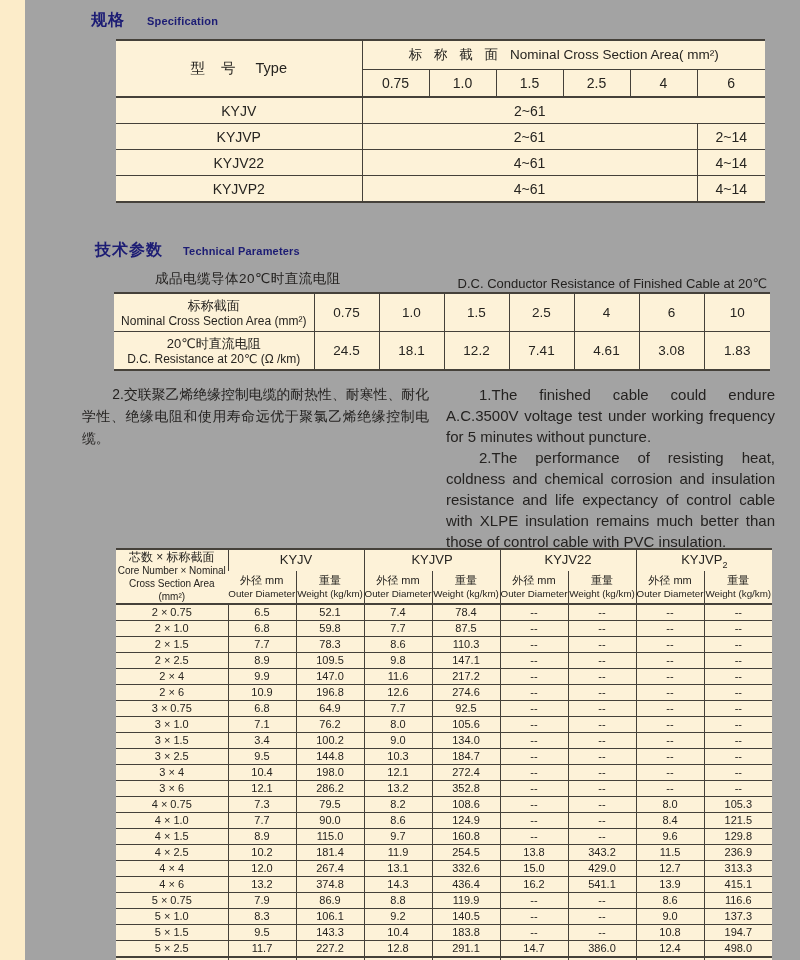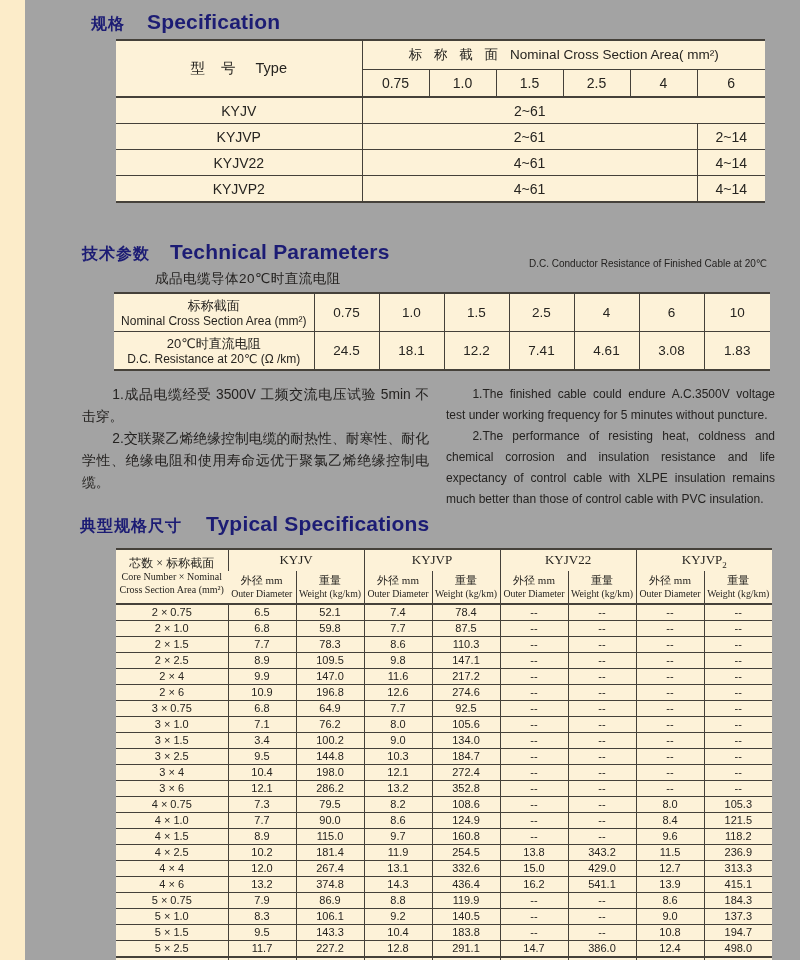--- a/index.html
+++ b/index.html
@@ -5,23 +5,23 @@
   html,body{margin:0;padding:0;background:#fcecc9;}
   #page{
     position:relative;width:800px;height:960px;overflow:hidden;
     background:#a3a3a3;color:#262420;
     font-family:"Liberation Sans","DejaVu Sans",sans-serif;
     margin-left:25px;
   }
   
   .heading{position:absolute;display:flex;align-items:baseline;color:#1c1c74;font-weight:bold;}
   .heading .cn{font-size:16px;letter-spacing:1px;}
-  .heading .en{font-size:21px;letter-spacing:.2px;}
+  .heading .en{font-size:11px;letter-spacing:.2px;}
   #h-spec{left:66px;top:10px;gap:22px;}
-  #h-tech{left:57px;top:240px;gap:20px;}
+  #h-tech{left:70px;top:240px;gap:20px;}
   #h-typ{left:55px;top:512px;gap:24px;}
 
   table{border-collapse:collapse;table-layout:fixed;position:absolute;background:#fdf2d8;}
   th,td{padding:0;font-weight:normal;text-align:center;vertical-align:middle;}
 
   
   #spec-table{left:91px;top:39px;width:649px;
     border-top:2px solid #45413a;border-bottom:2px solid #45413a;font-size:14px;}
   #spec-table thead{border-bottom:2px solid #45413a;}
   #spec-table .type-h{border-right:1px solid #45413a;font-size:14.5px;}
@@ -31,38 +31,38 @@
   #spec-table .sizes th{height:26px;border-left:1px solid #45413a;font-size:14px;}
   #spec-table tbody tr{border-top:1px solid #45413a;}
   #spec-table tbody td{height:25px;font-size:14px;}
   #spec-table td.type{border-right:1px solid #45413a;}
   #spec-table td.last{border-left:1px solid #45413a;}
   #spec-table td.blank{border-left:none;}
 
   
   .tech-caption{position:absolute;font-size:13.5px;color:#242220;}
   #tech-cap-cn{left:130px;top:270px;letter-spacing:.5px;}
-  #tech-cap-en{top:258px;right:58px;font-size:10px;}
+  #tech-cap-en{top:276px;right:58px;font-size:13px;}
   #tech-table{left:89px;top:292px;width:656px;
     border-top:2px solid #45413a;border-bottom:2px solid #45413a;font-size:13.5px;}
   #tech-table td,#tech-table th{border-left:1px solid #45413a;height:37px;}
   #tech-table td:first-child,#tech-table th:first-child{border-left:none;}
   #tech-table tr+tr{border-top:1px solid #45413a;}
   #tech-table .rowlab .l1{display:block;font-size:13px;line-height:16px;}
   #tech-table .rowlab .l2{display:block;font-size:12px;line-height:14px;}
 
   
   .note{position:absolute;top:384px;text-align:justify;color:#242220;}
   #note-cn{left:57px;width:347px;font-size:13.8px;line-height:22px;}
-  #note-en{left:421px;width:329px;font-size:12px;line-height:21px;}
+  #note-en{left:421px;width:329px;font-size:15px;line-height:21px;}
   .note p{margin:0;text-indent:2.2em;}
 
   
   #typ-table{left:91px;top:548px;width:656px;border-top:2px solid #45413a;}
-  #typ-table thead{border-bottom:2px solid #45413a;font-family:Liberation Serif, serif;}
+  #typ-table thead{border-bottom:2px solid #45413a;}
   #typ-table th,#typ-table td{border-left:1px solid #45413a;}
   #typ-table th:first-child,#typ-table td:first-child{border-left:none;}
   #typ-table .corner{font-size:11.5px;line-height:13px;}
   #typ-table .corner .l1{font-size:12px;}
   #typ-table .corner .l2,#typ-table .corner .l3{font-size:10px;}
   #typ-table .grp{height:21px;font-size:13px;font-weight:normal;}
   #typ-table .grp sub{font-size:9px;}
   #typ-table .sub{height:32px;font-size:11px;line-height:13px;}
   #typ-table .sub .en{display:block;font-size:9.8px;}
   #typ-table tbody tr{border-top:1px solid #45413a;}
@@ -175,32 +175,27 @@
         <td>12.2</td>
         <td>7.41</td>
         <td>4.61</td>
         <td>3.08</td>
         <td>1.83</td>
       </tr>
     </tbody>
   </table>
 
   <div class="note" id="note-cn">
-    <p>1.成品电缆经受 3500V 工频交流电压试验 5min 不击穿。</p>
     <p>2.交联聚乙烯绝缘控制电缆的耐热性、耐寒性、耐化学性、绝缘电阻和使用寿命远优于聚氯乙烯绝缘控制电缆。</p>
   </div>
   <div class="note" id="note-en">
     <p>1.The finished cable could endure A.C.3500V voltage test under working frequency for 5 minutes without puncture.</p>
     <p>2.The performance of resisting heat, coldness and chemical corrosion and insulation resistance and life expectancy of control cable with XLPE insulation remains much better than those of control cable with PVC insulation.</p>
   </div>
 
-  <div class="heading" id="h-typ">
-    <span class="cn">典型规格尺寸</span>
-    <span class="en">Typical Specifications</span>
-  </div>
 
   <table id="typ-table">
     <colgroup>
       <col style="width:112px">
       <col style="width:68px">
         <col style="width:68px">
         <col style="width:68px">
         <col style="width:68px">
       <col style="width:68px">
         <col style="width:68px">
@@ -401,21 +396,21 @@
 
       <tr>
         <td>4 × 1.5</td>
         <td>8.9</td>
         <td>115.0</td>
         <td>9.7</td>
         <td>160.8</td>
         <td>--</td>
         <td>--</td>
         <td>9.6</td>
-        <td>118.2</td>
+        <td>129.8</td>
       </tr>
 
       <tr>
         <td>4 × 2.5</td>
         <td>10.2</td>
         <td>181.4</td>
         <td>11.9</td>
         <td>254.5</td>
         <td>13.8</td>
         <td>343.2</td>
@@ -449,21 +444,21 @@
 
       <tr>
         <td>5 × 0.75</td>
         <td>7.9</td>
         <td>86.9</td>
         <td>8.8</td>
         <td>119.9</td>
         <td>--</td>
         <td>--</td>
         <td>8.6</td>
-        <td>184.3</td>
+        <td>116.6</td>
       </tr>
 
       <tr>
         <td>5 × 1.0</td>
         <td>8.3</td>
         <td>106.1</td>
         <td>9.2</td>
         <td>140.5</td>
         <td>--</td>
         <td>--</td>

